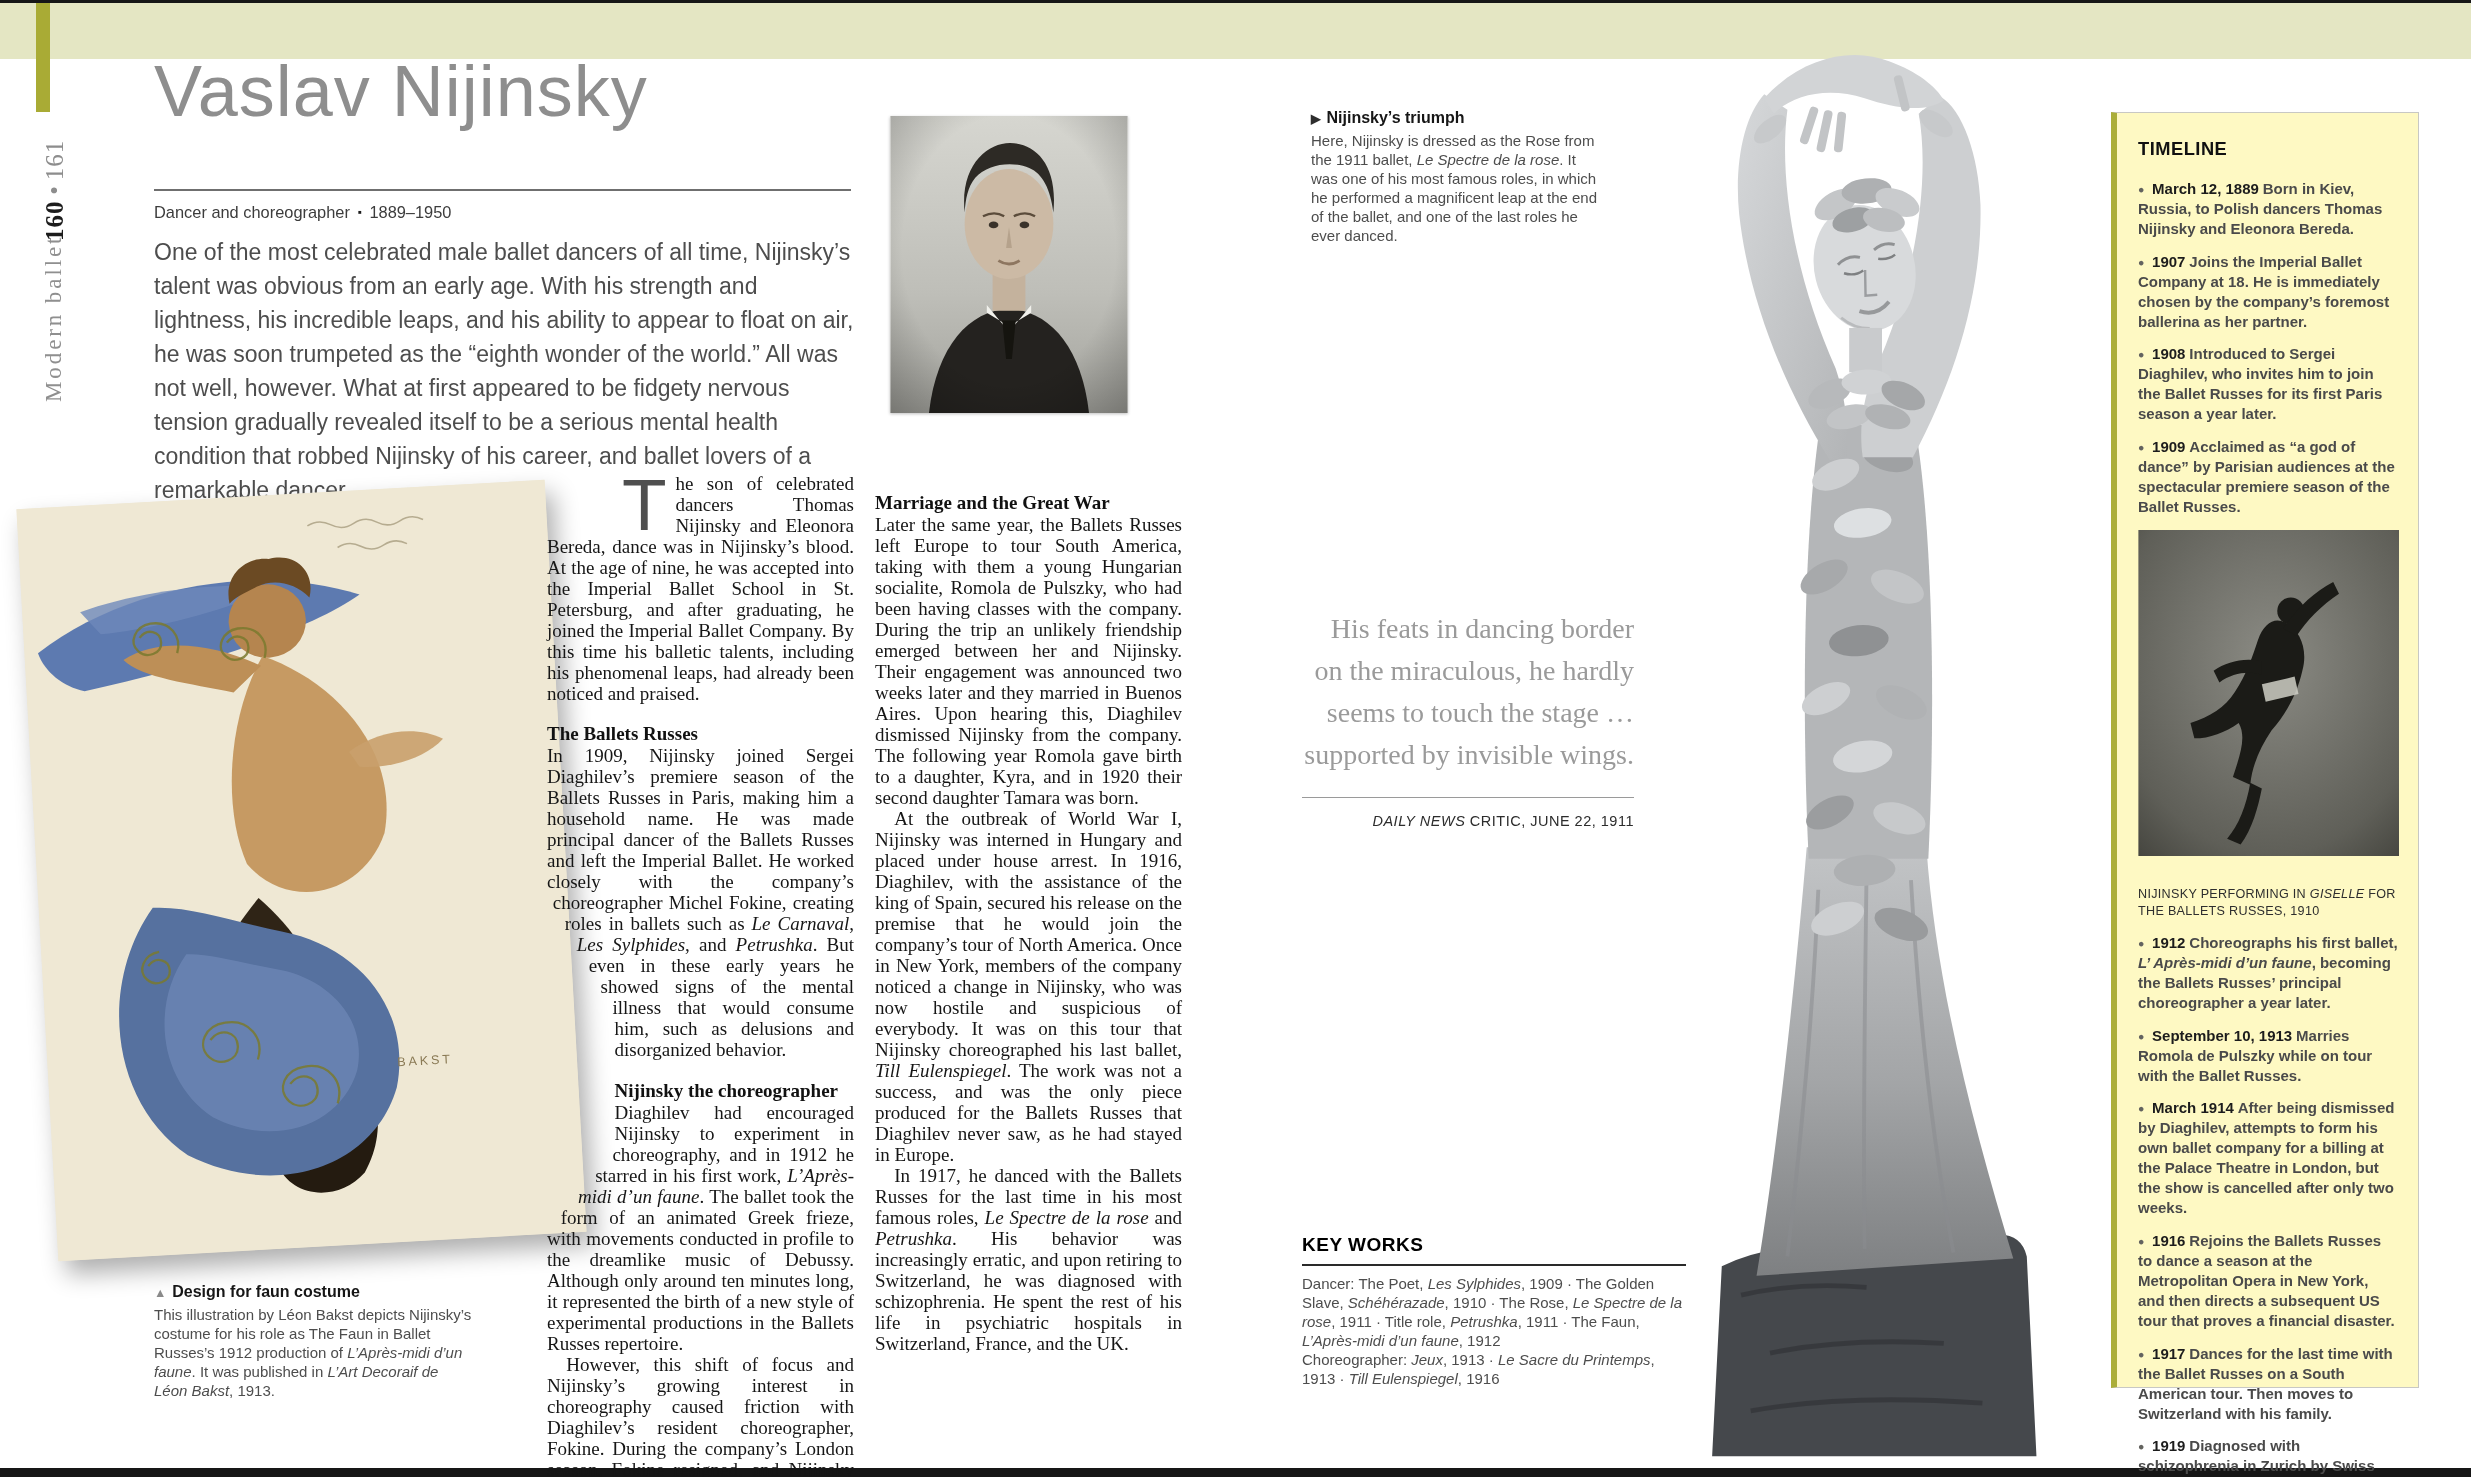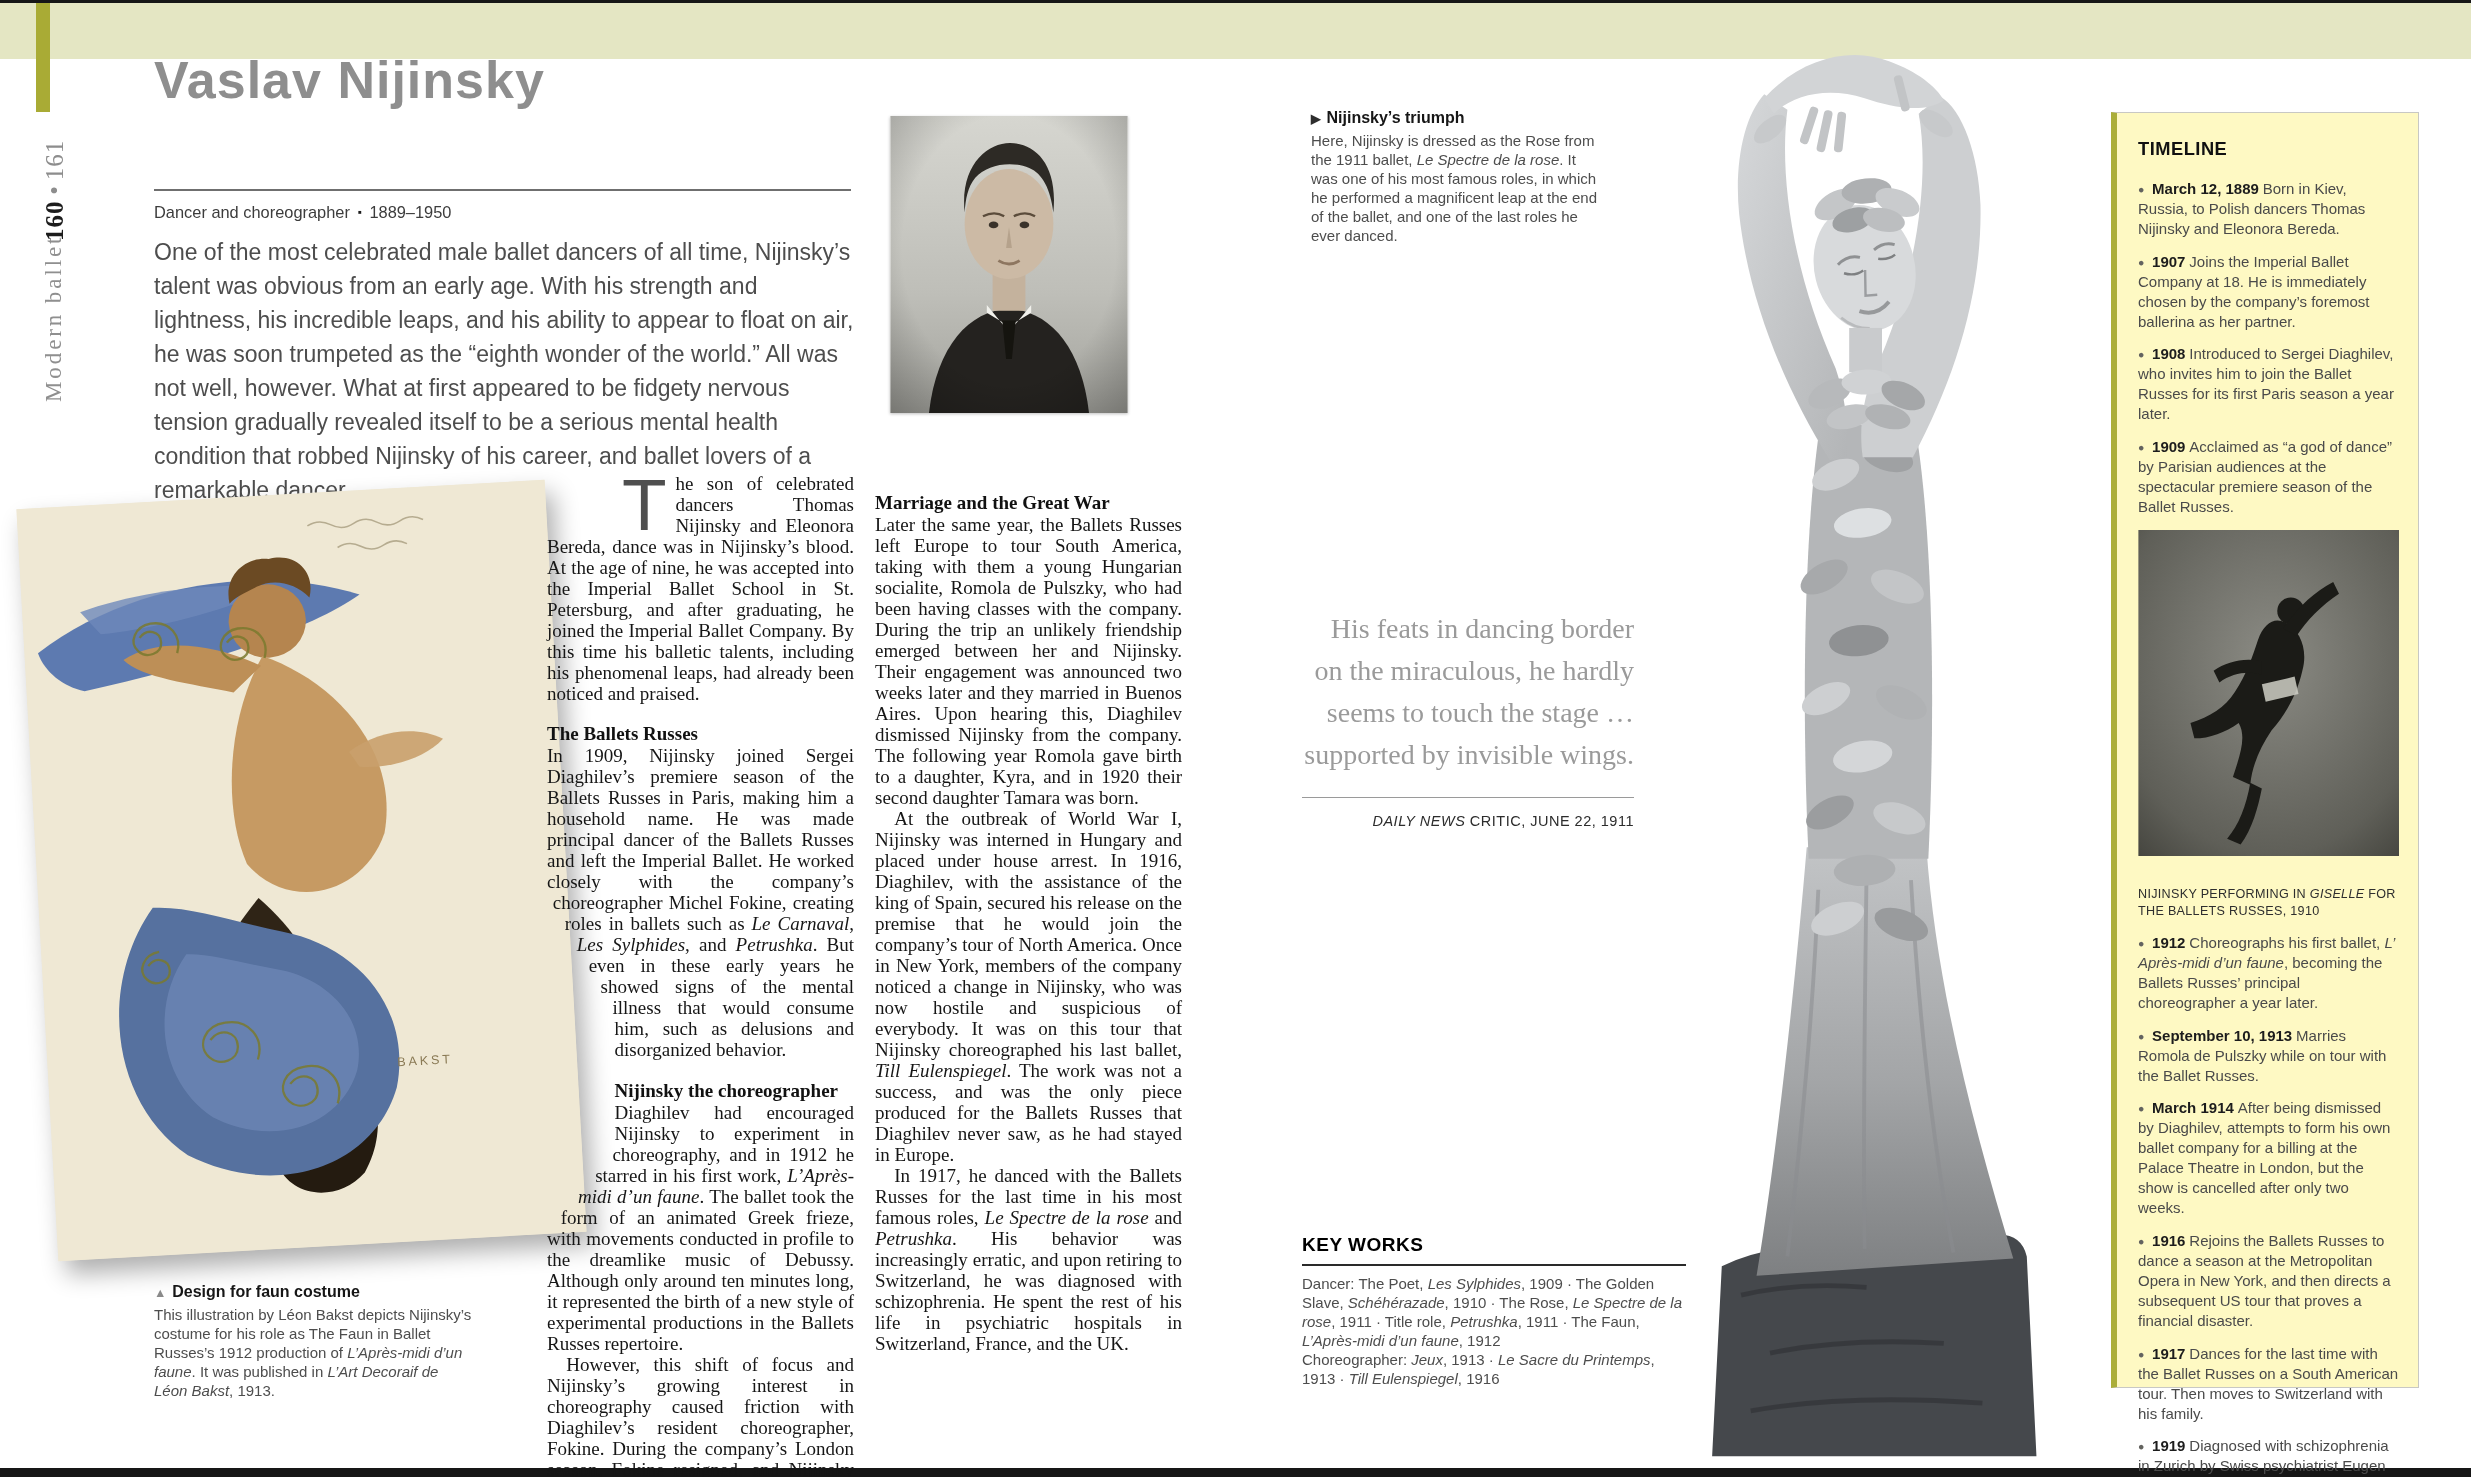--- a/index.html
+++ b/index.html
@@ -16,21 +16,21 @@
   .v-pagenum{position:absolute;left:41px;top:241px;transform:rotate(-90deg);transform-origin:0 0;
              white-space:nowrap;font-family:"Liberation Serif","DejaVu Serif",serif;font-size:25px;}
   .v-pagenum .cur{color:#1c1c1c;font-weight:bold;letter-spacing:1px;}
   .v-pagenum .sep{color:#8d8d8d;padding:0 5.8px;}
   .v-pagenum .oth{color:#8d8d8d;letter-spacing:1px;}
   .v-section{position:absolute;left:41px;top:402px;transform:rotate(-90deg);transform-origin:0 0;
              white-space:nowrap;font-family:"Liberation Serif","DejaVu Serif",serif;
              font-size:23px;color:#8f8f8f;letter-spacing:2.9px;}
 
   
-  .title{position:absolute;left:154px;top:50px;font-size:52px;font-weight:bold;color:#8e8e8e;
+  .title{position:absolute;left:154px;top:50px;font-size:72px;font-weight:normal;color:#8e8e8e;
          letter-spacing:1px;margin:0;}
   .title-rule{position:absolute;left:154px;top:189px;width:697px;height:1.9px;background:#6f6f6f;}
   .subtitle{position:absolute;left:154px;top:203px;font-size:16.4px;color:#3c3c3c;}
   .subtitle .sq{font-size:11.6px;color:#1c1c1c;padding:0 7.7px;vertical-align:1.9px;}
   .intro{position:absolute;left:154px;top:235px;width:701px;font-size:23px;line-height:34px;
          color:#4d4d4d;}
 
   
   .portrait{position:absolute;left:890px;top:116px;width:238px;height:297px;overflow:hidden;
             box-shadow:0 1px 2.9px rgba(0,0,0,.25);}
@@ -76,21 +76,21 @@
   .keyworks{position:absolute;left:1302px;top:1234px;width:384px;}
   .kw-head{font-size:19px;font-weight:bold;letter-spacing:0.5px;color:#000000;}
   .kw-rule{width:100%;height:1.9px;background:#2a2a2a;margin:7.7px 0 8.7px 0;}
   .kw-body{font-size:15px;line-height:19px;color:#4d4d4d;}
 
   
   .timeline{position:absolute;left:2111px;top:112px;width:308px;height:1276px;box-sizing:border-box;
             border:1px solid #c8c8c4;border-left:6.8px solid #abae39;background:#fef9c3;
             padding:25px 19.3px 19.3px 21px;}
   .tl-head{font-size:18.3px;font-weight:bold;letter-spacing:0.5px;color:#111;margin-bottom:19.3px;}
-  .tl-item{font-size:15px;line-height:20px;color:#4a4a4a;margin-bottom:12.6px;}
+  .tl-item{font-size:15px;line-height:20px;color:#4a4a4a;margin-bottom:12.6px;font-weight:bold;}
   .tl-item .tl-bullet{color:#63635f;font-size:10.6px;padding-right:7.7px;vertical-align:1px;}
   .tl-item .tl-date{color:#1c1c1c;padding-right:3.9px;}
   .tl-photo{width:100%;height:326px;margin:9.7px 0 7.7px 0;overflow:hidden;}
   .tl-photo-caption{font-size:12.6px;line-height:17px;color:#2e2e2e;margin-bottom:13.5px;
                     letter-spacing:0.3px;margin-top:30px;}
 </style>
 </head>
 <body>
 
 <div class="canvas">

